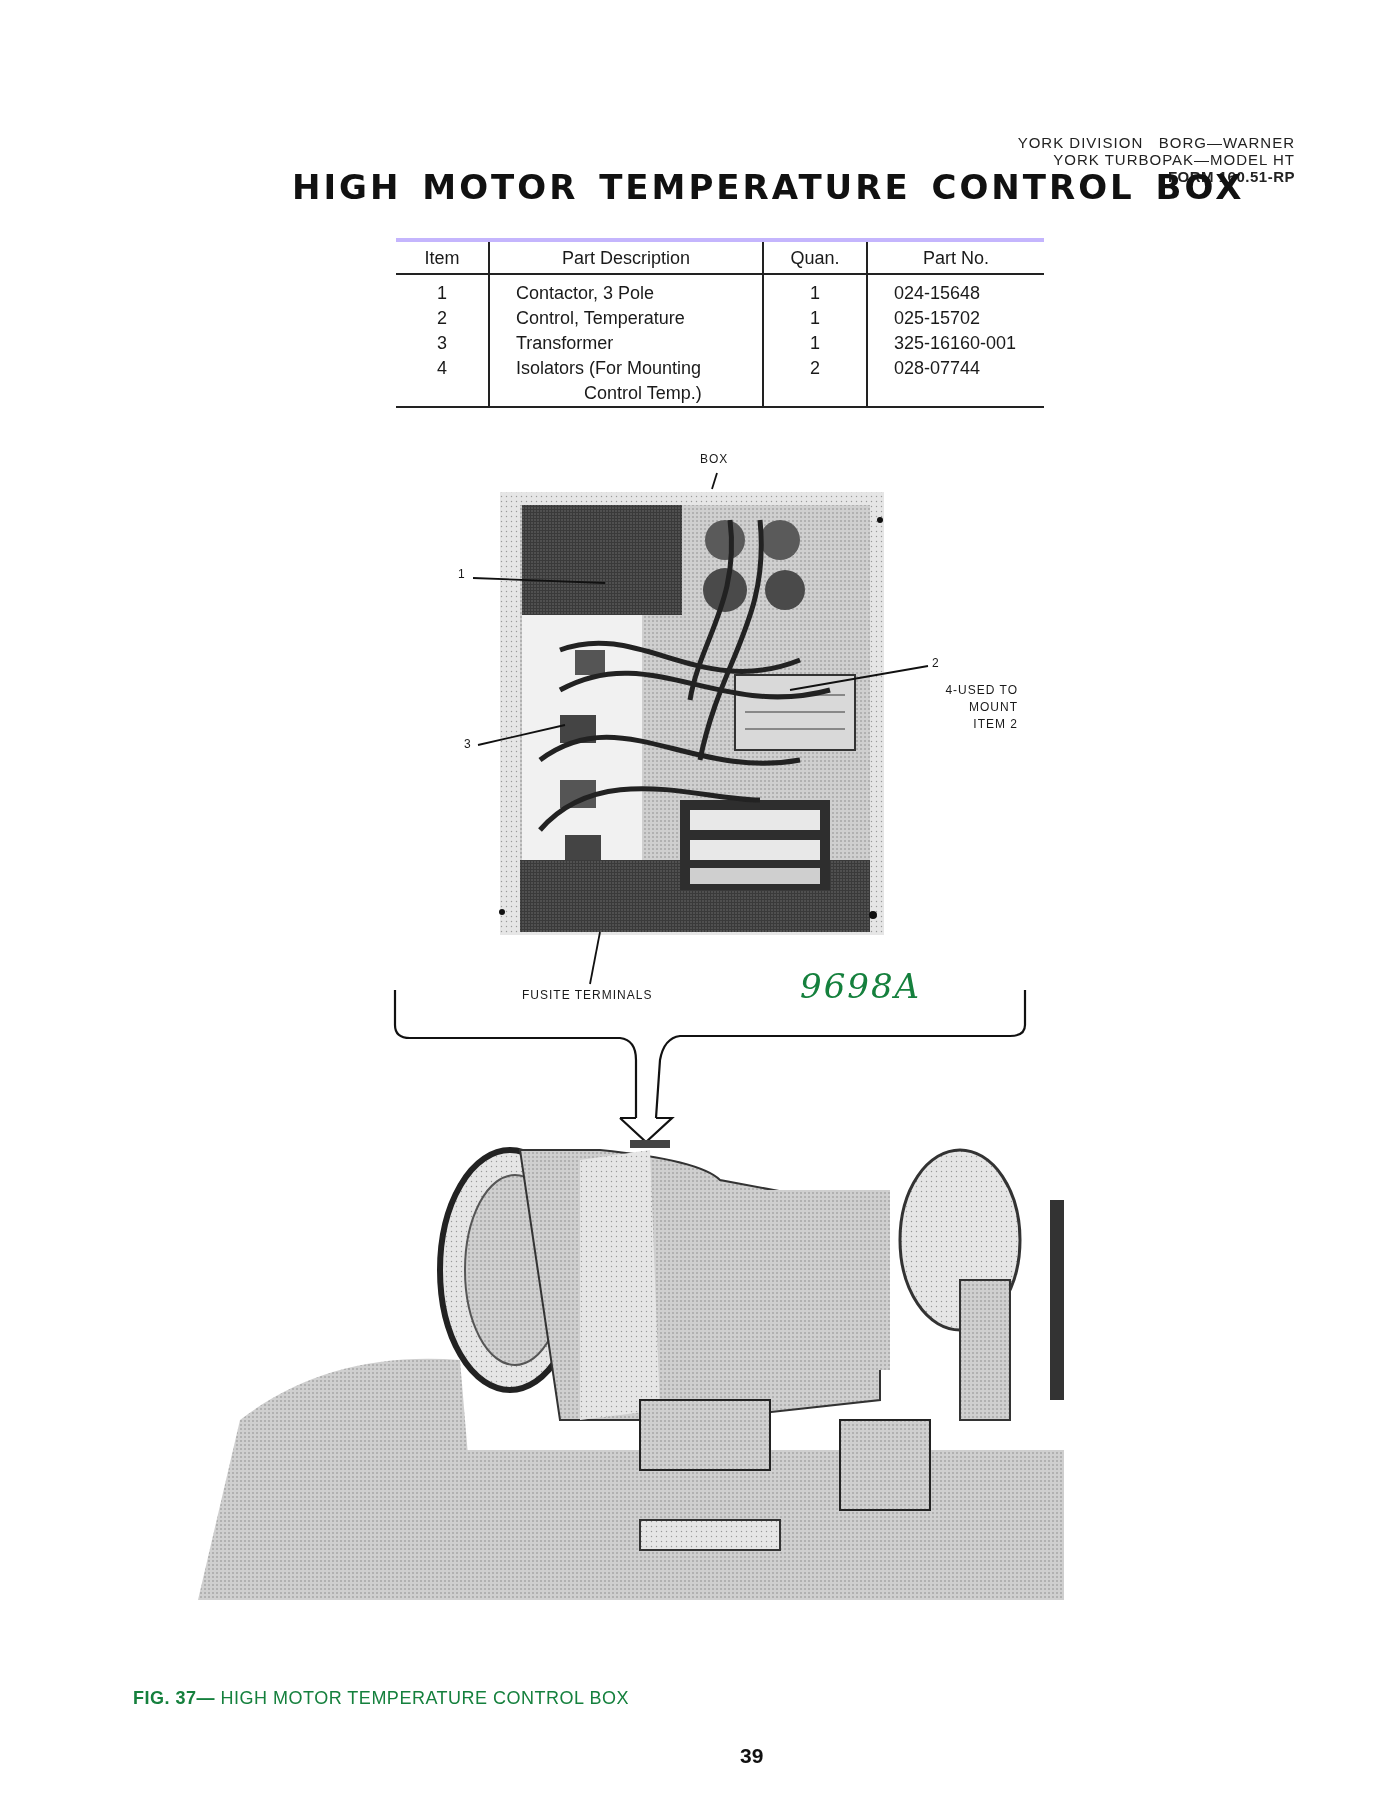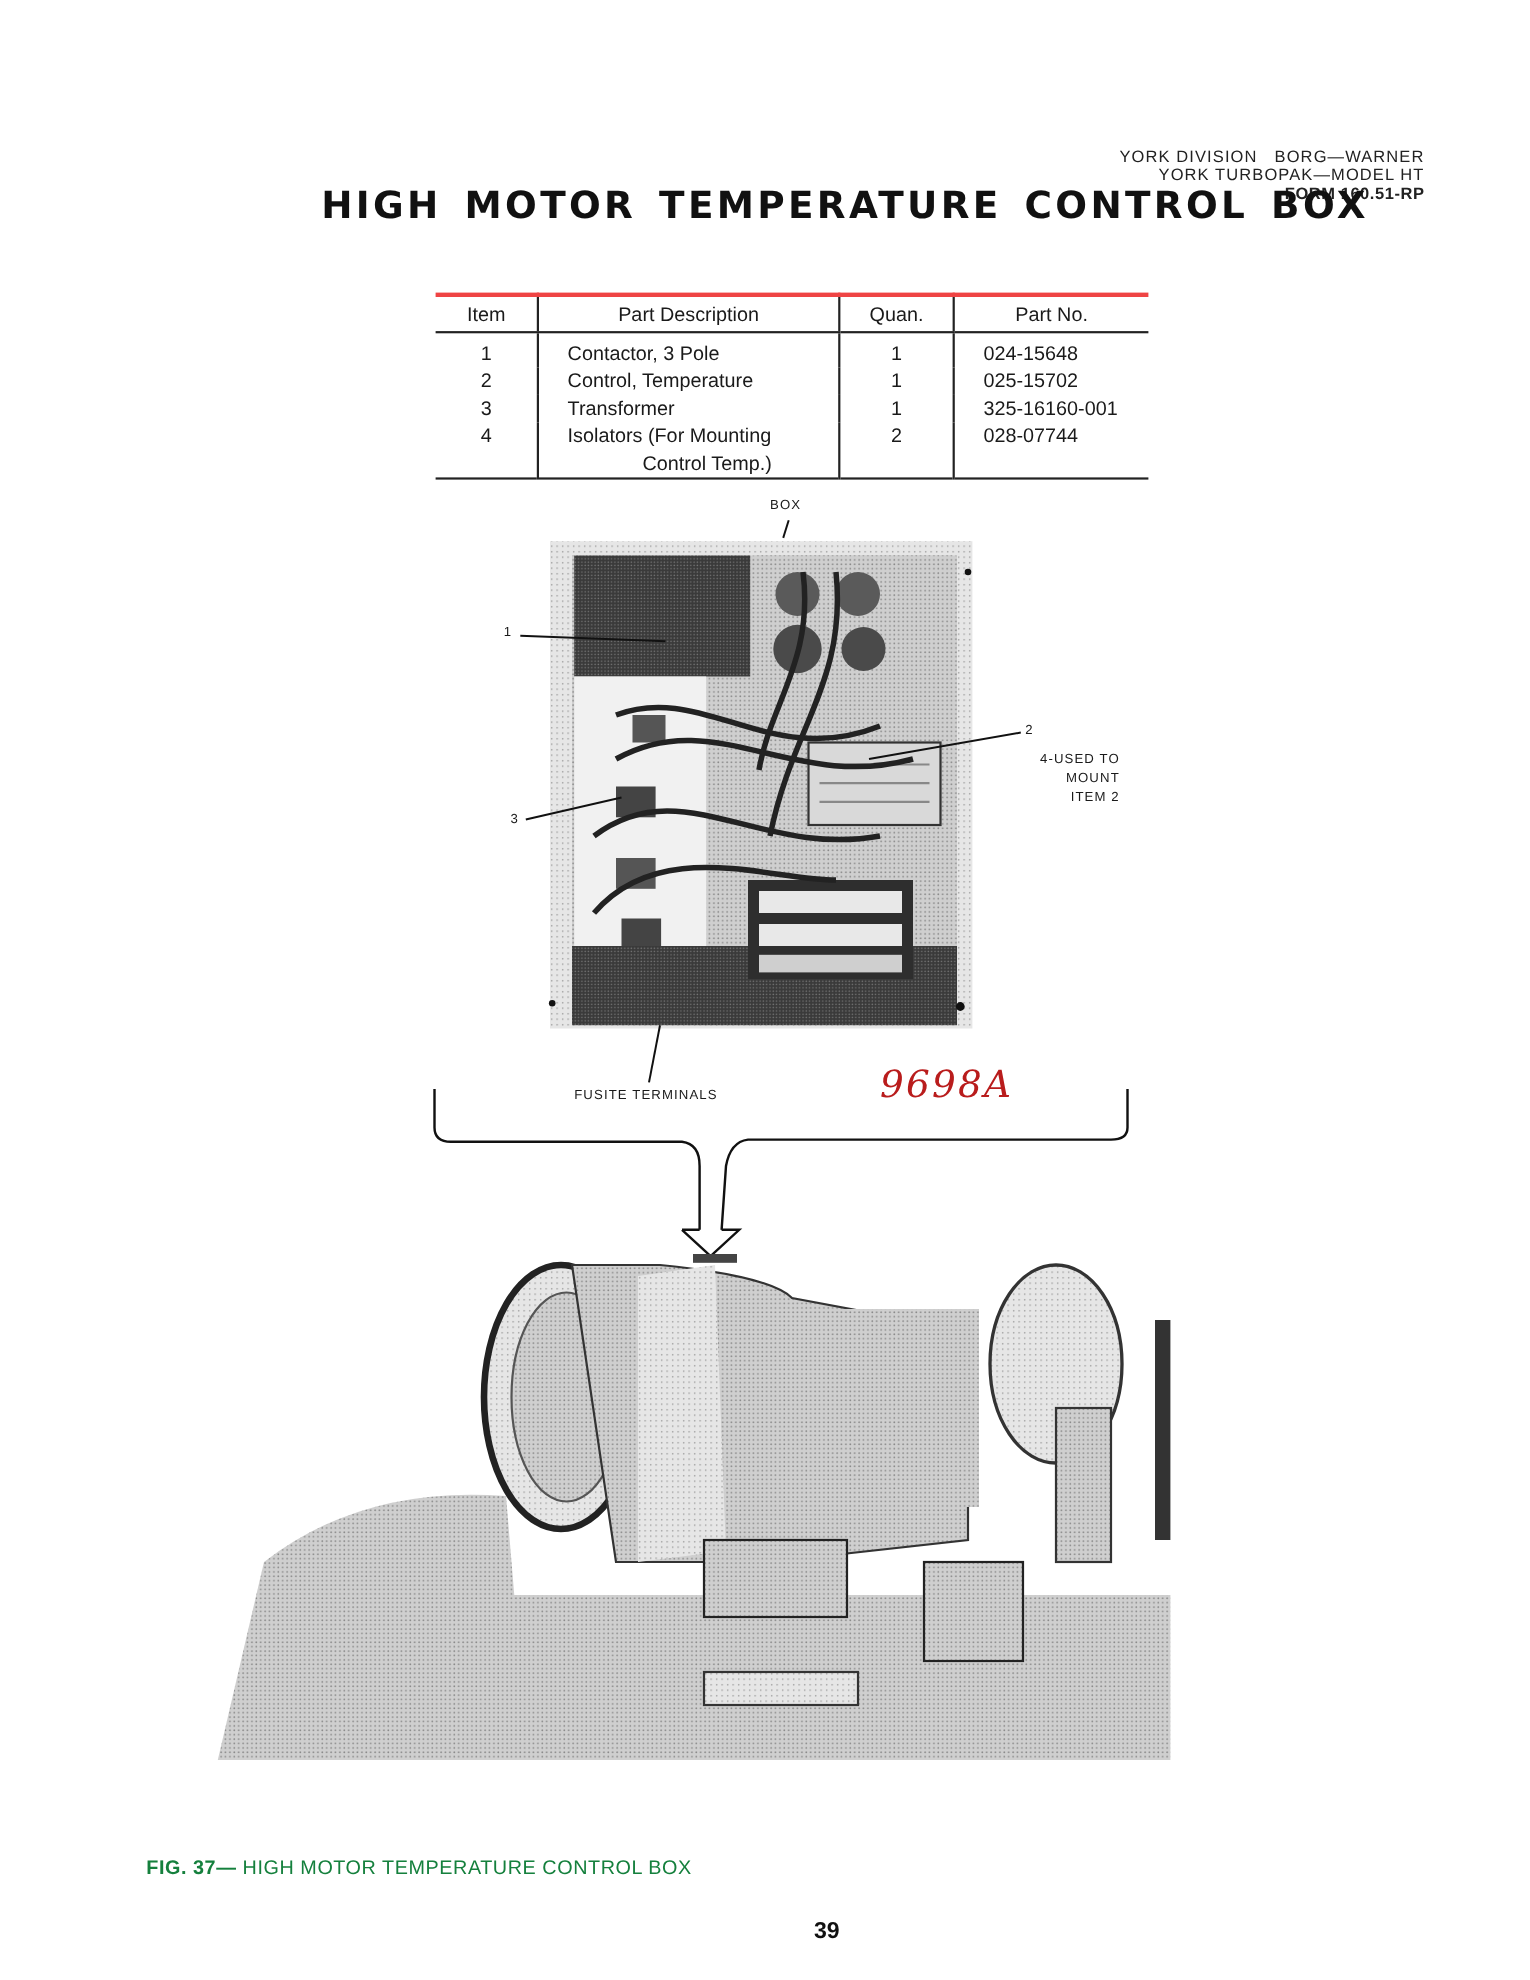--- a/index.html
+++ b/index.html
@@ -1,36 +1,36 @@
 <!DOCTYPE html>
 <html><head>
 <meta charset="utf-8">
 <style>
   html, body { margin:0; padding:0; background:#ffffff; }
   body { width:1391px; height:1800px; position:relative; overflow:hidden; font-family:"Liberation Sans", sans-serif; color:#1a1a1a; }
   .hdr { position:absolute; right:96px; top:86px; text-align:right; font-size:15px; line-height:17px; letter-spacing:1px; color:#222;margin-top:48px; }
   .hdr .form { font-weight:bold; letter-spacing:0.5px; }
   .title { position:absolute; left:292px; top:167px; width:870px; font-size:34px; font-weight:bold; letter-spacing:3px; word-spacing:6px; color:#111; font-family:"DejaVu Sans", sans-serif; white-space:nowrap; }
   table.parts { position:absolute; left:396px; top:238px; width:648px; border-collapse:collapse; font-size:18px; color:#1a1a1a; }
-  table.parts { border-top:4px solid #ef4444; border-bottom:2px solid #222;margin-top:28px; }
+  table.parts { border-top:4px solid #c4b5fd; border-bottom:2px solid #222; }
   table.parts th { font-weight:normal; padding:6px 6px 4px; border-bottom:2px solid #222; }
   table.parts td { padding:0 6px; line-height:25px; vertical-align:top; }
   table.parts th + th, table.parts td + td { border-left:2px solid #222; }
   .c-item { width:80px; text-align:center; }
   .c-desc { width:240px; text-align:left; padding-left:26px !important; }
   .c-qty { width:90px; text-align:center; }
   .c-pn { text-align:left; padding-left:26px !important; }
   .indent { padding-left:68px; display:block; }
   th.c-desc, th.c-pn { text-align:center; padding-left:6px !important; }
   td.pad-bottom { padding-bottom:6px; }
   .lbl { position:absolute; font-size:12px; letter-spacing:1px; color:#1a1a1a; }
   .caption { position:absolute; left:133px; top:1688px; font-size:18px; letter-spacing:0.5px; color:#15803d; }
   .caption b { font-weight:bold; }
   .pagenum { position:absolute; left:740px; top:1744px; font-size:21px; font-weight:bold; color:#111; }
-  .hand { position:absolute; left:800px; top:966px; font-family:"DejaVu Serif", serif; font-style:italic; font-size:34px; color:#b91c1c; letter-spacing:2px; }
+  .hand { position:absolute; left:800px; top:966px; font-family:"DejaVu Serif", serif; font-style:italic; font-size:34px; color:#15803d; letter-spacing:2px; }
   svg { position:absolute; left:0; top:0; }
 </style>
 </head>
 <body>
 
 <div class="hdr">
   <div style="white-space:pre">YORK DIVISION   BORG—WARNER</div>
   <div>YORK TURBOPAK—MODEL HT</div>
   <div class="form">FORM 160.51-RP</div>
 </div>

